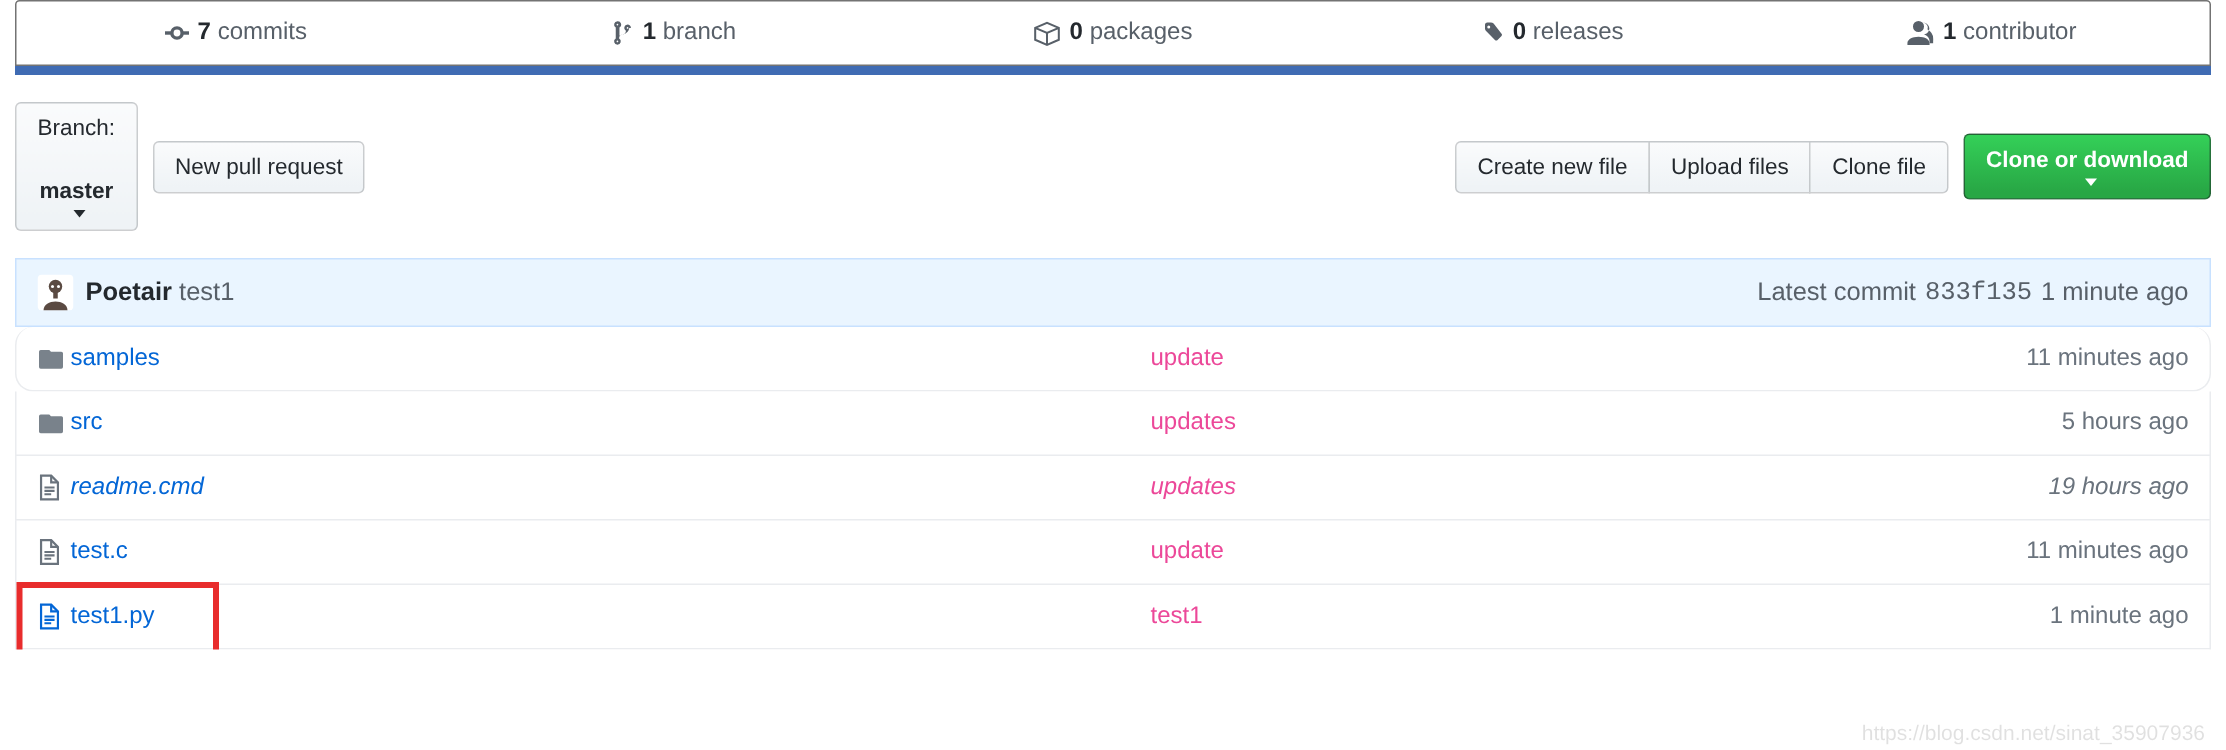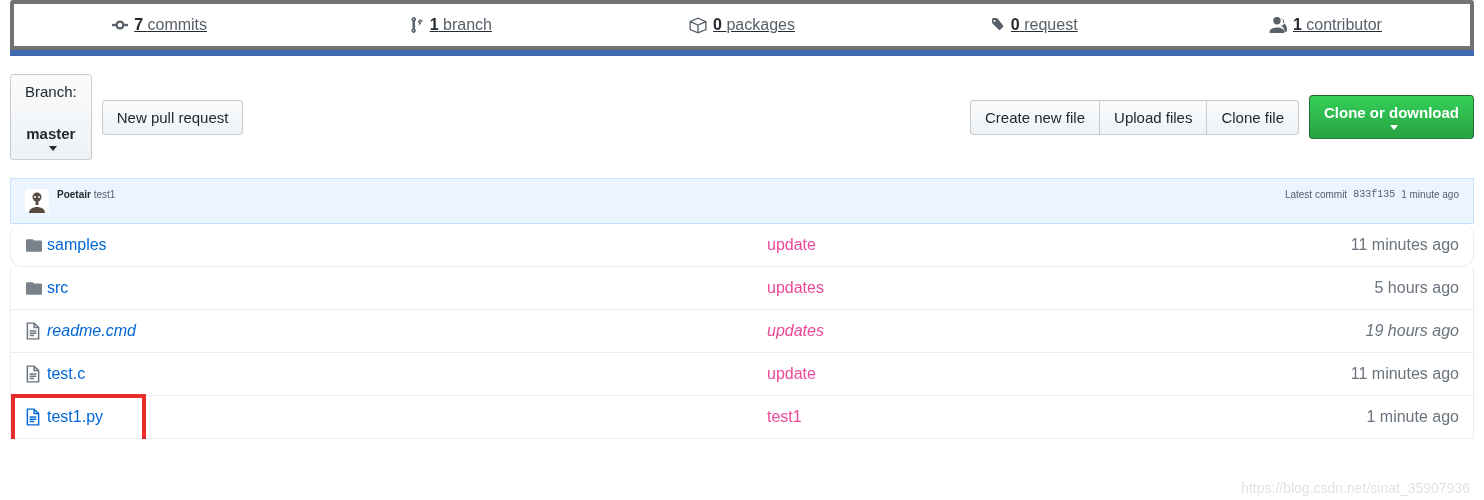--- a/index.html
+++ b/index.html
@@ -5,24 +5,23 @@
 * { box-sizing: border-box; margin: 0; padding: 0; }
 body {
   font-family: -apple-system, BlinkMacSystemFont, "Segoe UI", Helvetica, Arial, sans-serif;
   font-size: 14px;
   color: #24292e;
   background: #fff;
   width: 1484px;
 }
 .stats-bar {
   display: flex;
-  border: 4px solid #737373;
+  border: 1px solid #737373;
   border-radius: 3px 3px 0 0;
   margin: 0 10px;
-  text-decoration: underline;
 }
 .stats-bar .stat {
   flex: 1;
   display: flex;
   align-items: center;
   justify-content: center;
   padding: 12px 0;
   color: #586069;
   font-size: 16px;
   gap: 6px;
@@ -69,26 +68,26 @@
   width: 0; height: 0;
   border-left: 4px solid transparent;
   border-right: 4px solid transparent;
   border-top: 5px solid currentColor;
   margin-left: 4px;
 }
 .spacer { flex: 1; }
 
 .commit-bar {
   display: flex;
-  align-items: flex-start;
+  align-items: center;
   background: #eaf5ff;
   border: 1px solid #c8e1ff;
   margin: 0 10px;
   padding: 10px 14px;
-  font-size: 10px;
+  font-size: 17px;
   color: #586069;
 }
 .avatar {
   width: 24px; height: 24px;
   margin-right: 8px;
 }
 .commit-bar .author { font-weight: 600; color: #24292e; }
 .commit-bar .right { margin-left: auto; display:flex; align-items:center; gap:6px; }
 .sha {
   font-family: SFMono-Regular, Consolas, "Liberation Mono", Menlo, monospace;
@@ -147,21 +146,21 @@
   <div class="stat">
     <svg width="18" height="18" viewBox="0 0 16 16">
         <path fill="none" stroke="#586069" stroke-width="1.2" d="M1 5l7-3 7 3v7l-7 3-7-3V5z M1 5l7 3 7-3 M8 8v7"></path>
       </svg>
     <span><strong>0</strong> <span>packages</span></span>
   </div>
   <div class="stat">
     <svg width="16" height="16" viewBox="0 0 14 16">
         <path fill="#586069" d="M7.73 1.73C7.26 1.26 6.62 1 5.96 1H3.5C2.67 1 2 1.67 2 2.5v2.46c0 .66.26 1.3.73 1.77l6.06 6.06c.39.39 1.02.39 1.41 0l2.83-2.83c.39-.39.39-1.02 0-1.41L7.73 1.73zM4.5 5a1 1 0 110-2 1 1 0 010 2z"></path>
       </svg>
-    <span><strong>0</strong> <span>request</span></span>
+    <span><strong>0</strong> <span>releases</span></span>
   </div>
   <div class="stat">
     <svg width="20" height="16" viewBox="0 0 16 13">
         <path fill="#586069" d="M5 3a3 3 0 116 0 3 3 0 01-6 0zm-3 9c0-2 2.5-3.5 6-3.5s6 1.5 6 3.5v1H2v-1z"></path>
         <path fill="#586069" d="M10.5 1a2.5 2.5 0 012.3 3.5A6.5 6.5 0 0116 11v1h-2v-1c0-1.7-1.2-3.1-3-3.8A3 3 0 0010.5 1z"></path>
       </svg>
     <span><strong>1</strong> <span>contributor</span></span>
   </div>
 </div>
 <div class="blue-bar"></div>

